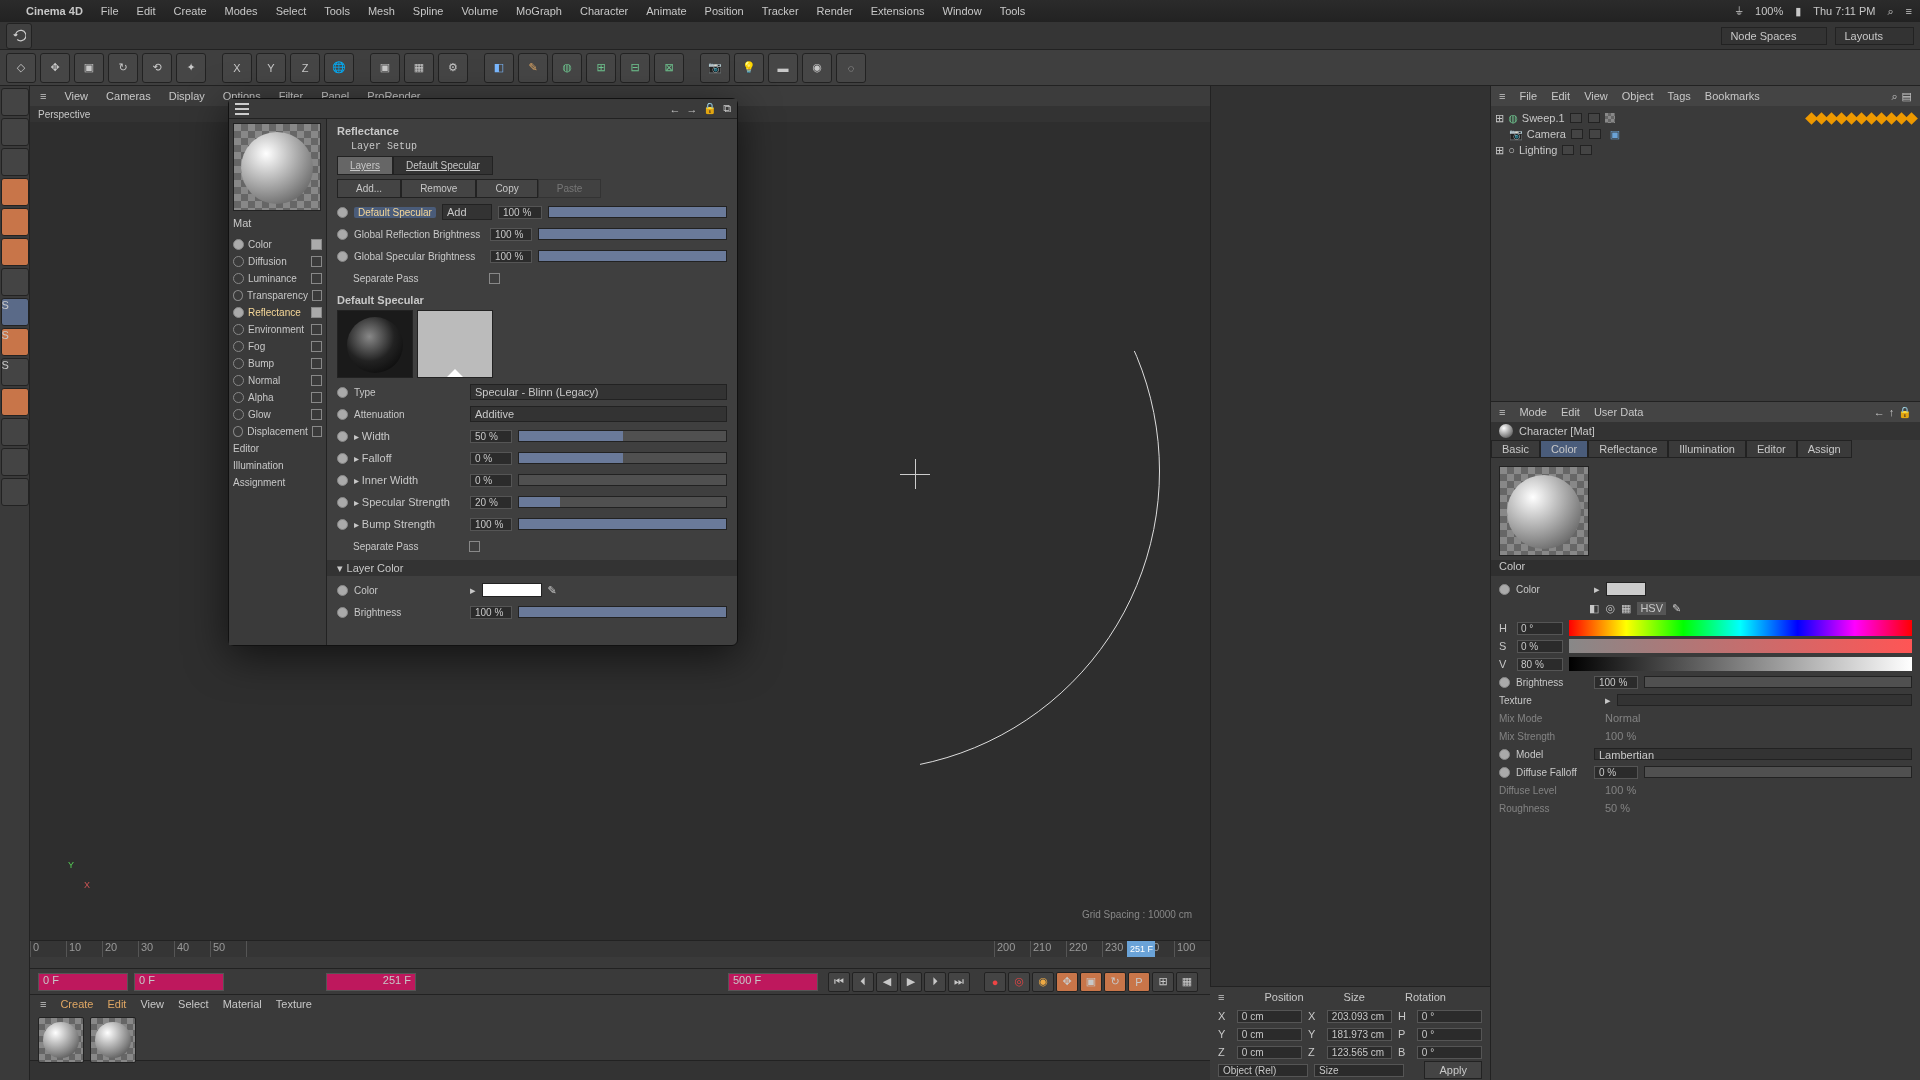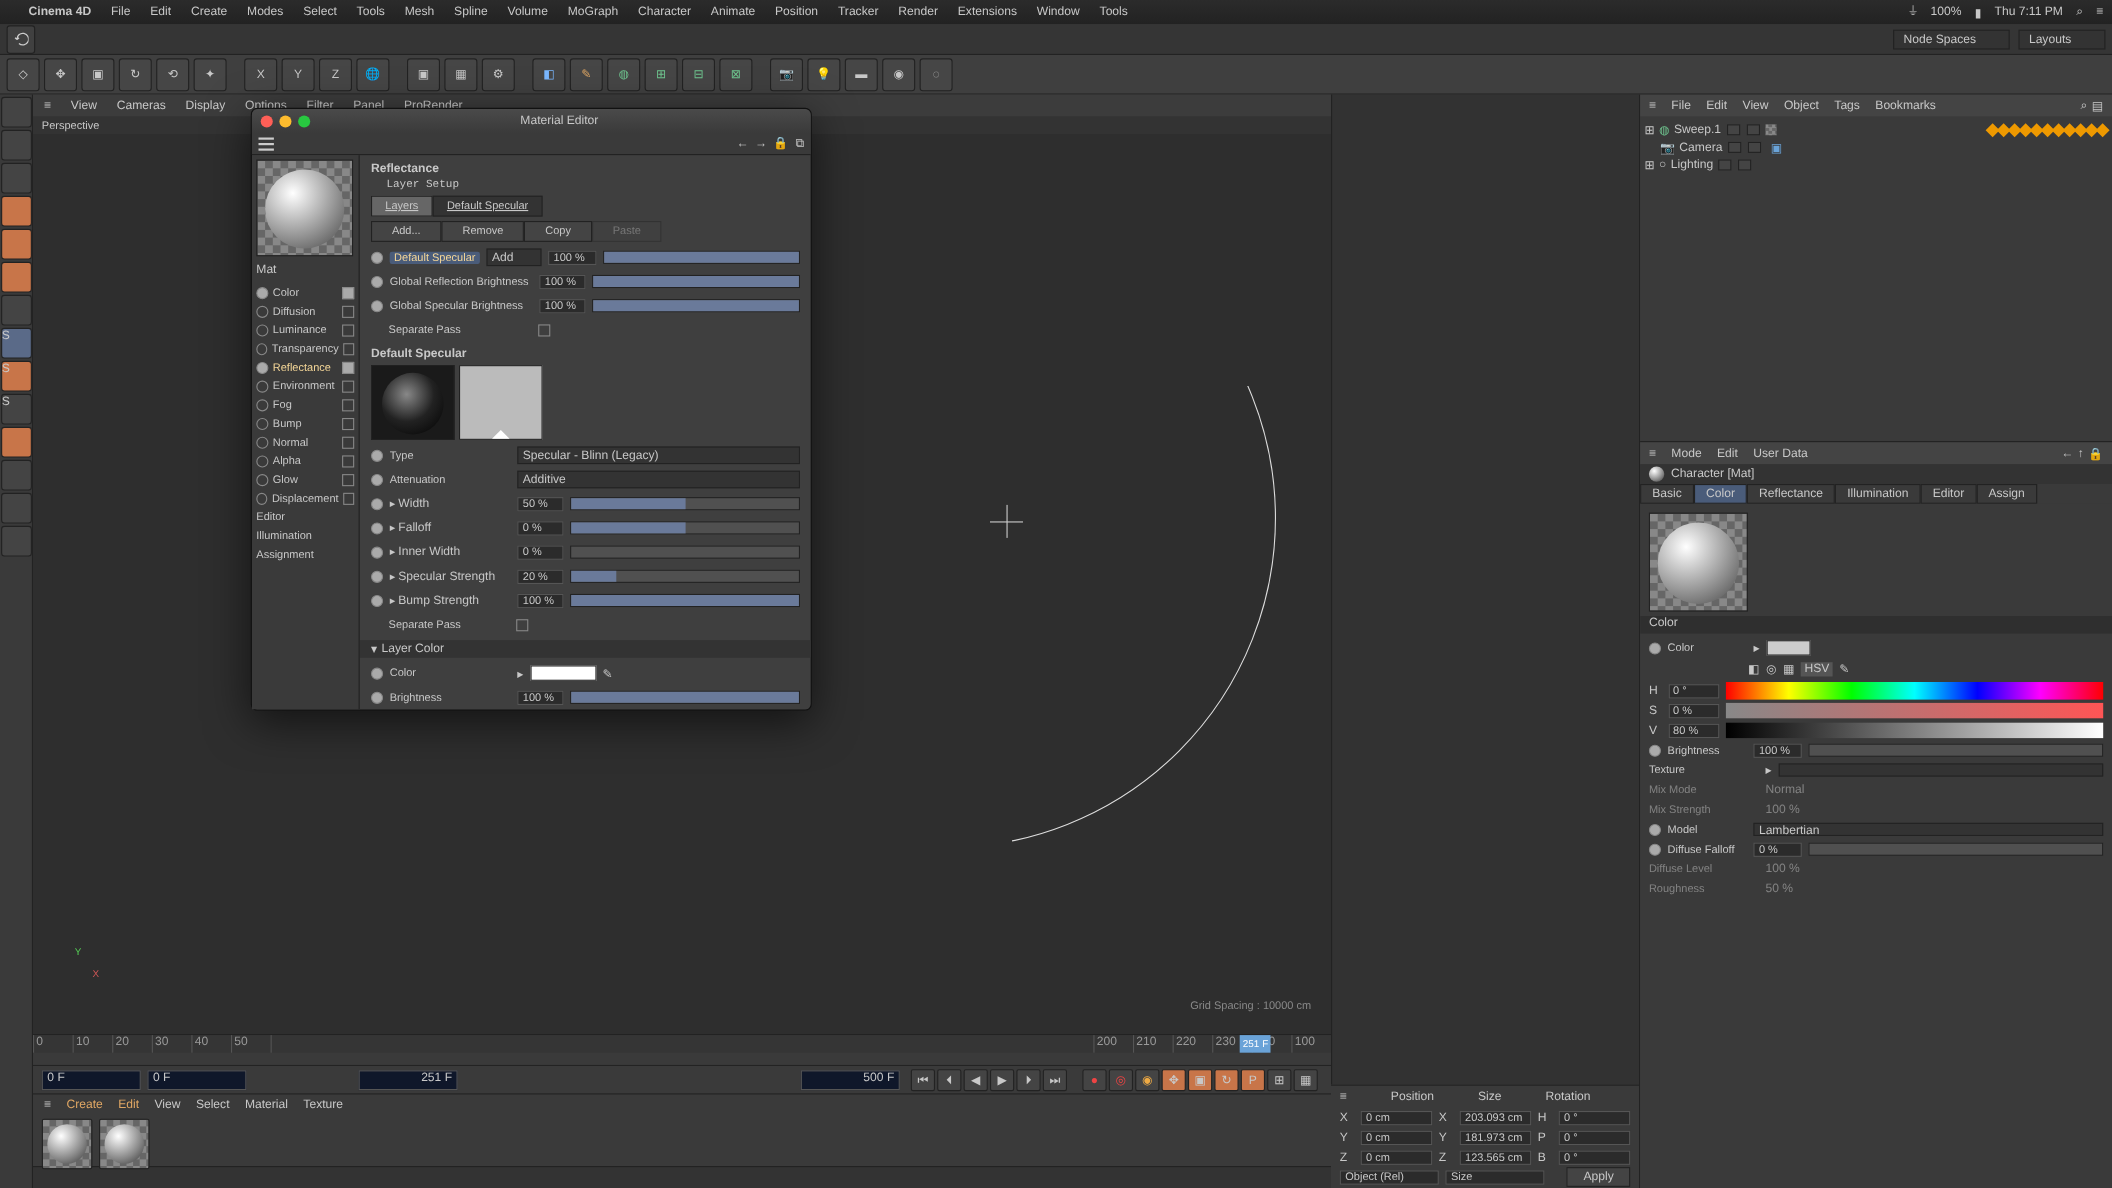--- a/index.html
+++ b/index.html
@@ -42,21 +42,21 @@
 .axis-gizmo .y{position:absolute;left:18px;top:0;color:#5c5;font-size:9px;}
 .axis-gizmo .x{position:absolute;right:0;bottom:10px;color:#c55;font-size:9px;}
 
 
 .timeline { height: 28px; background: #3a3a3a; border-top: 1px solid #222; position: relative; }
 .timeline .ruler { height: 16px; background: #353535; display: flex; font-size: 9px; }
 .timeline .ruler span { width: 36px; border-left: 1px solid #555; padding-left: 2px; color: #999; }
 .playhead { position:absolute; left: 93%; top:0; height:16px; width:28px; background:#6aa3d8; color:#fff; font-size:9px; text-align:center; line-height:16px; }
 
 .playbar { height: 26px; background: #3a3a3a; display: flex; align-items: center; gap: 6px; padding: 0 8px; border-top: 1px solid #222; }
-.frame-box { width: 90px; height: 18px; background: #0f172a; border: 1px solid #555; padding: 0 4px; }
+.frame-box { width: 90px; height: 18px; background: #be185d; border: 1px solid #555; padding: 0 4px; }
 .play-btns { display: flex; gap: 2px; margin: 0 4px; }
 .pb { width: 22px; height: 20px; background: #444; border: 1px solid #222; border-radius: 2px; display:flex;align-items:center;justify-content:center; }
 
 
 .matbar { height: 66px; background: #3a3a3a; border-top: 1px solid #222; }
 .matbar-menu { height: 18px; display: flex; gap: 14px; padding: 0 10px; align-items: center; font-size: 11px; }
 .mat-thumbs { display: flex; gap: 6px; padding: 4px 8px; }
 .mat-thumb { width: 46px; height: 46px; background: repeating-conic-gradient(#666 0 25%, #888 0 50%) 0 0/12px 12px; border: 1px solid #222; border-radius: 2px; position: relative; }
 .mat-thumb .ball { position:absolute; inset:4px; background: radial-gradient(circle at 35% 30%, #fff, #888 60%, #333); border-radius: 50%; }
 .mat-label { font-size: 9px; text-align: center; margin-top: 1px; }
@@ -297,21 +297,21 @@
       </div>
       <div class="playhead">251 F</div>
     </div>
 
     <div class="playbar">
       <div class="frame-box">0 F</div>
       <div class="frame-box">0 F</div>
       <span style="flex:.3"></span>
       <div class="frame-box" style="text-align:right">251 F</div>
       <span style="flex:1"></span>
-      <div class="frame-box" style="text-align:right">500 F</div>
+      <div class="frame-box" style="text-align:left">500 F</div>
       <div class="play-btns">
         <div class="pb">⏮</div>
         <div class="pb">⏴</div>
         <div class="pb">◀</div>
         <div class="pb">▶</div>
         <div class="pb">⏵</div>
         <div class="pb">⏭</div>
       </div>
       <div class="play-btns">
         <div class="pb" style="color:#e44">●</div>
@@ -543,28 +543,20 @@
         <div class="prop-row" style="opacity:.5">
             <span class="lbl">Roughness</span>
             <span>50 %</span>
           </div>
       </div>
     </div>
   </div>
 </div>
 
 <div class="mat-editor">
-  <div class="mat-titlebar">
-    <div class="traffic">
-      <div class="tdot r"></div>
-      <div class="tdot y"></div>
-      <div class="tdot g"></div>
-    </div>
-    <div class="title">Material Editor</div>
-  </div>
   <div class="mat-toolbar">
     <div class="ham">
         <span></span>
         <span></span>
         <span></span>
       </div>
     <span style="flex:1"></span>
     <span>←</span>
     <span>→</span>
     <span>🔒</span>

